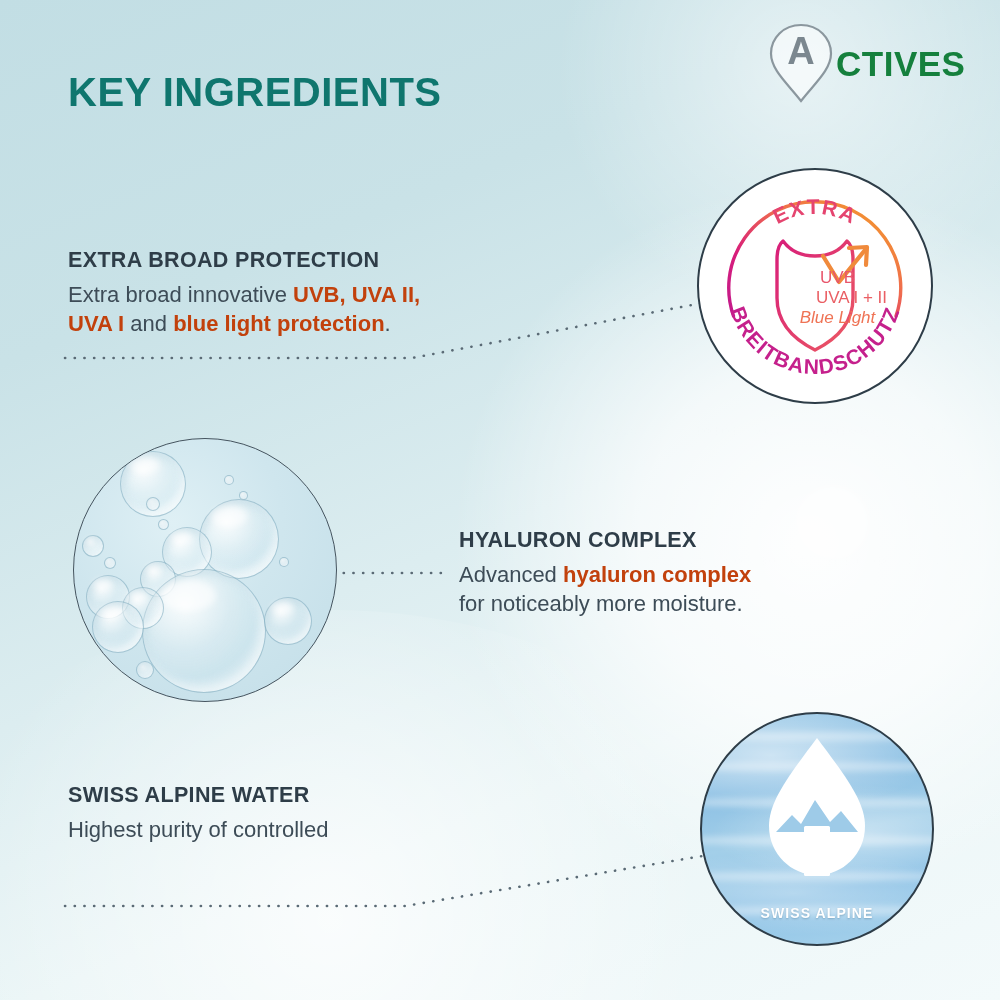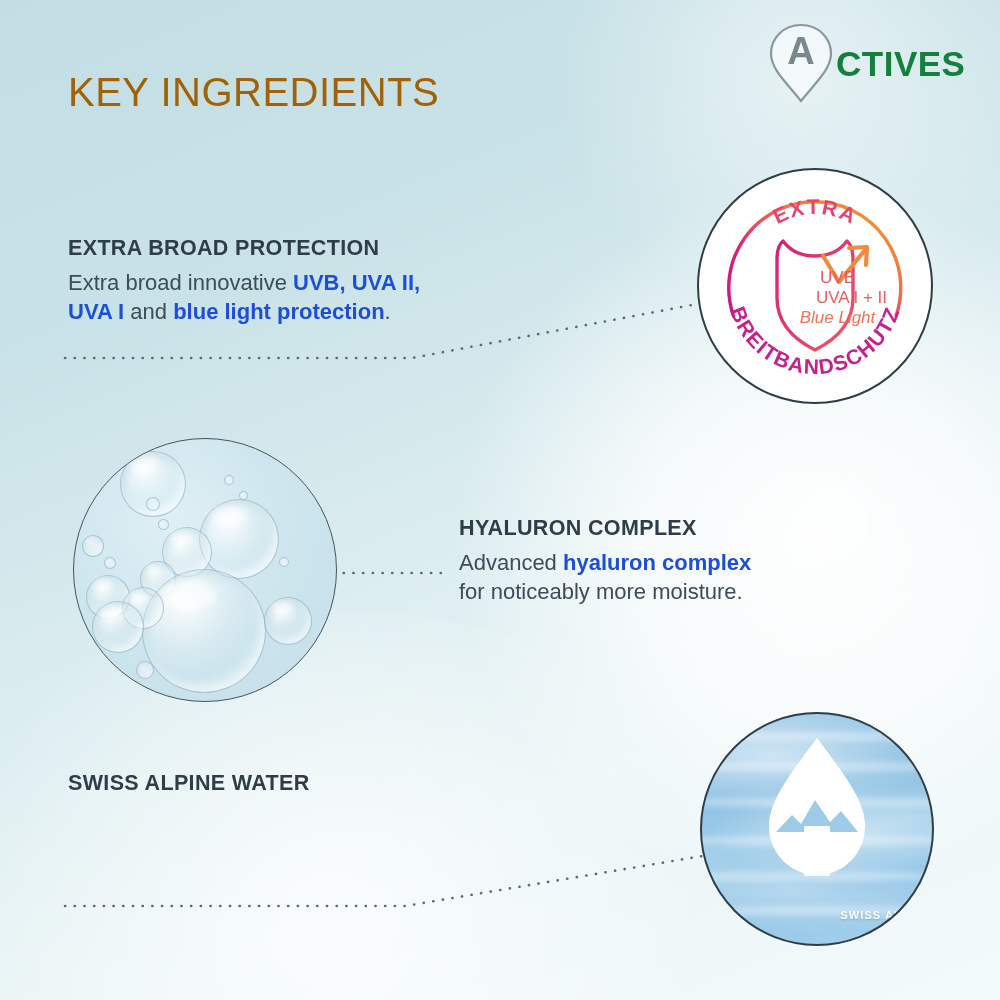--- a/index.html
+++ b/index.html
@@ -21,36 +21,36 @@
     background:radial-gradient(circle,rgba(255,255,255,.75) 0%,rgba(255,255,255,0) 68%);}
   .bg-glow-topright{position:absolute;right:-60px;top:-160px;width:520px;height:460px;border-radius:50%;
     background:radial-gradient(circle,rgba(255,255,255,.55) 0%,rgba(255,255,255,0) 70%);}
   .bokeh{position:absolute;border-radius:50%;background:rgba(255,255,255,.45);}
   .bokeh.b1{left:795px;top:485px;width:75px;height:75px;filter:blur(3px);}
   .bokeh.b2{left:770px;top:455px;width:128px;height:128px;background:rgba(255,255,255,.16);filter:blur(5px);}
   .streak{position:absolute;background:linear-gradient(90deg,rgba(255,255,255,0),rgba(255,255,255,.35),rgba(255,255,255,0));
     height:2px;filter:blur(2px);}
 
   
-  .page-title{position:absolute;left:68px;top:72px;font-size:40px;font-weight:normal;
-    letter-spacing:.5px;color:#a16207;line-height:1;}
+  .page-title{position:absolute;left:68px;top:72px;font-size:40px;font-weight:bold;
+    letter-spacing:.5px;color:#0f766e;line-height:1;}
 
   
   .logo{position:absolute;left:768px;top:22px;display:flex;align-items:center;gap:4px;}
   .logo-mark{position:relative;width:66px;height:82px;}
   .logo-letter{position:absolute;left:0;top:8px;width:66px;text-align:center;
     font-size:38px;font-weight:bold;color:#7b878f;letter-spacing:0;}
   .logo-word{font-size:35px;font-weight:bold;color:#15803d;letter-spacing:.5px;
     margin-left:-2px;margin-top:2px;}
 
   
-  .sec{position:absolute;}
+  .sec{position:absolute;margin-top:12px;}
   .sec h2{margin:0 0 7px 0;font-size:21.5px;font-weight:bold;letter-spacing:.35px;color:#2e3d48;}
   .sec p{margin:0;font-size:22px;line-height:1.33;color:#3d4c57;font-weight:normal;}
-  .sec p b{font-weight:bold;color:#1d4ed8;}
+  .sec p b{font-weight:bold;color:#c2410c;}
   .sec-1{left:68px;top:236px;width:470px;}
   .sec-2{left:459px;top:516px;width:420px;}
   .sec-3{left:68px;top:771px;width:420px;}
 
   
   .dots{position:absolute;}
 
   
   .bubbles{position:absolute;left:73px;top:438px;width:262px;height:262px;border-radius:50%;
     overflow:hidden;border:1.6px solid #45545f;
@@ -75,22 +75,22 @@
   
   .badge-water{position:absolute;left:700px;top:712px;width:230px;height:230px;border-radius:50%;
     overflow:hidden;border:2px solid #2e3d48;
     background:
       radial-gradient(ellipse 120% 40% at 30% 18%,rgba(255,255,255,.55),rgba(255,255,255,0) 60%),
       radial-gradient(ellipse 110% 35% at 70% 52%,rgba(255,255,255,.40),rgba(255,255,255,0) 60%),
       radial-gradient(ellipse 130% 30% at 40% 78%,rgba(255,255,255,.35),rgba(255,255,255,0) 60%),
       linear-gradient(170deg,#9ecbe8 0%,#8cc0e4 30%,#a3cfe9 52%,#8dc2e6 74%,#a8d3ec 100%);}
   .ripple{position:absolute;left:-20%;width:140%;height:9px;border-radius:50%;
     background:rgba(255,255,255,.38);filter:blur(3px);}
-  .water-label{position:absolute;left:0;bottom:22px;width:230px;text-align:right;color:#fff;
-    font-size:11px;font-weight:bold;letter-spacing:1.1px;line-height:1.22;
+  .water-label{position:absolute;left:0;bottom:22px;width:230px;text-align:center;color:#fff;
+    font-size:14px;font-weight:bold;letter-spacing:1.1px;line-height:1.22;
     text-shadow:0 1px 2px rgba(40,90,120,.35);}
 </style>
 </head>
 <body>
 
 <div id="page">
 
   <div class="bg-base"></div>
   <div class="bg-glow-topright"></div>
   <div class="bg-glow-right"></div>
@@ -129,21 +129,21 @@
     <p><span>Extra broad innovative </span><b>UVB, UVA II,</b><br><b>UVA I</b><span> and </span><b>blue light protection</b><span>.</span></p>
   </div>
 
   <div class="sec sec-2">
     <h2>HYALURON COMPLEX</h2>
     <p><span>Advanced </span><b>hyaluron complex</b><br><span>for noticeably more moisture.</span></p>
   </div>
 
   <div class="sec sec-3">
     <h2>SWISS ALPINE WATER</h2>
-    <p><br></p>
+    <p><span>Highest purity of controlled</span><br></p>
   </div>
 
   <div class="bubbles">
     <div class="bub hl" style="left:46px;top:12px;width:64px;height:64px;"></div>
     <div class="bub hl" style="left:125px;top:60px;width:78px;height:78px;"></div>
     <div class="bub hl" style="left:88px;top:88px;width:48px;height:48px;"></div>
     <div class="bub hl" style="left:66px;top:122px;width:34px;height:34px;"></div>
     <div class="bub hl" style="left:68px;top:130px;width:122px;height:122px;"></div>
     <div class="bub hl" style="left:12px;top:136px;width:42px;height:42px;"></div>
     <div class="bub hl" style="left:48px;top:148px;width:40px;height:40px;"></div>

